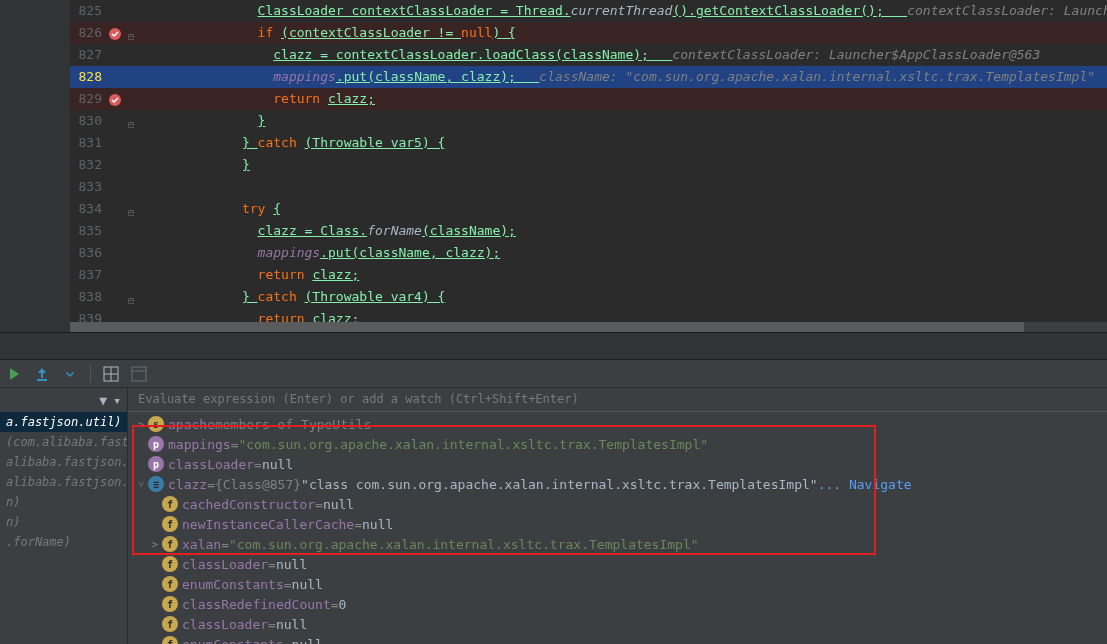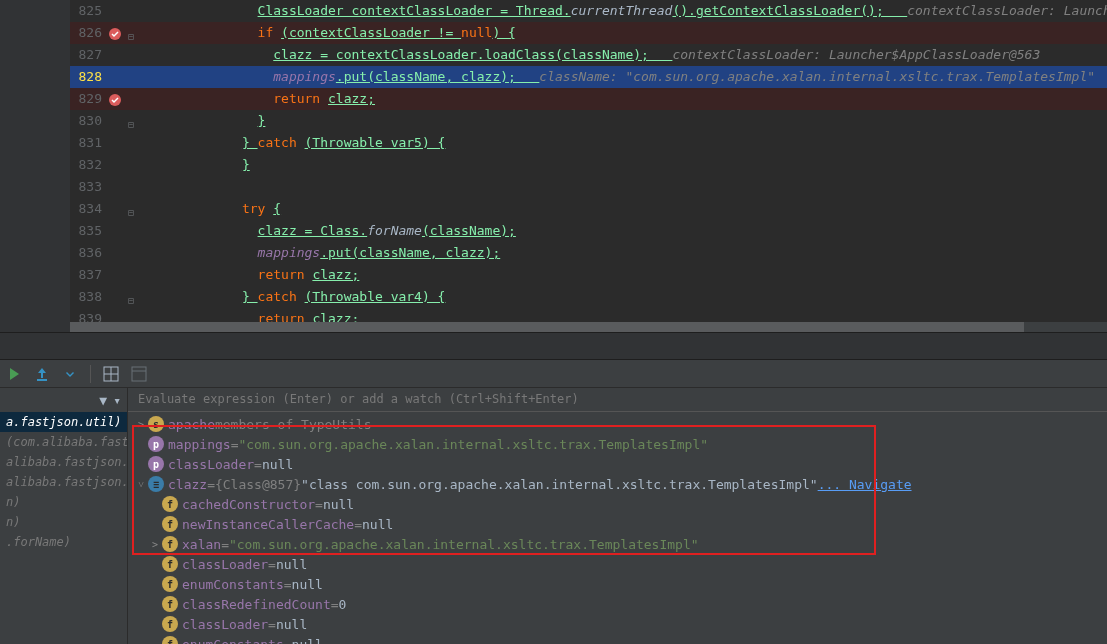--- a/index.html
+++ b/index.html
@@ -40,21 +40,21 @@
 .var-icon { width:16px; height:16px; border-radius:8px; display:inline-flex; align-items:center; justify-content:center; font-size:10px; font-weight:bold; margin-right:4px; color:#2b2b2b; }
 .ic-s { background:#c9a84f; }
 .ic-p { background:#9876aa; color:#fff; }
 .ic-e { background:#3a7ca8; }
 .ic-f { background:#c9a84f; }
 .var-name { color:#9876aa; }
 .var-eq { color:#808080; }
 .var-type { color:#808080; }
 .var-str { color:#6a8759; }
 .var-null { color:#a9b7c6; }
-.var-link { color:#589df6; text-decoration:underline; cursor:pointer;text-align:center; }
+.var-link { color:#589df6; cursor:pointer;text-align:center; }
 .ind1 { padding-left:20px; }
 </style>
 </head>
 <body>
 
 <div class="editor">
   <div class="gutter"></div>
   <div class="code-area">
     <div class="code" id="code-lines"><div class="line"><span class="line-num">825</span><span style="padding-left: 78px;">              <span class="plain">ClassLoader contextClassLoader = Thread.</span><span class="method-static">currentThread</span><span class="plain">().getContextClassLoader();   </span><span class="comment">contextClassLoader: Launche</span></span></div><div class="line bg-bp"><span class="line-num">826</span><span class="bp-icon"><svg viewBox="0 0 14 14">
               <circle cx="7" cy="7" r="6" fill="#db5c5c"></circle>

